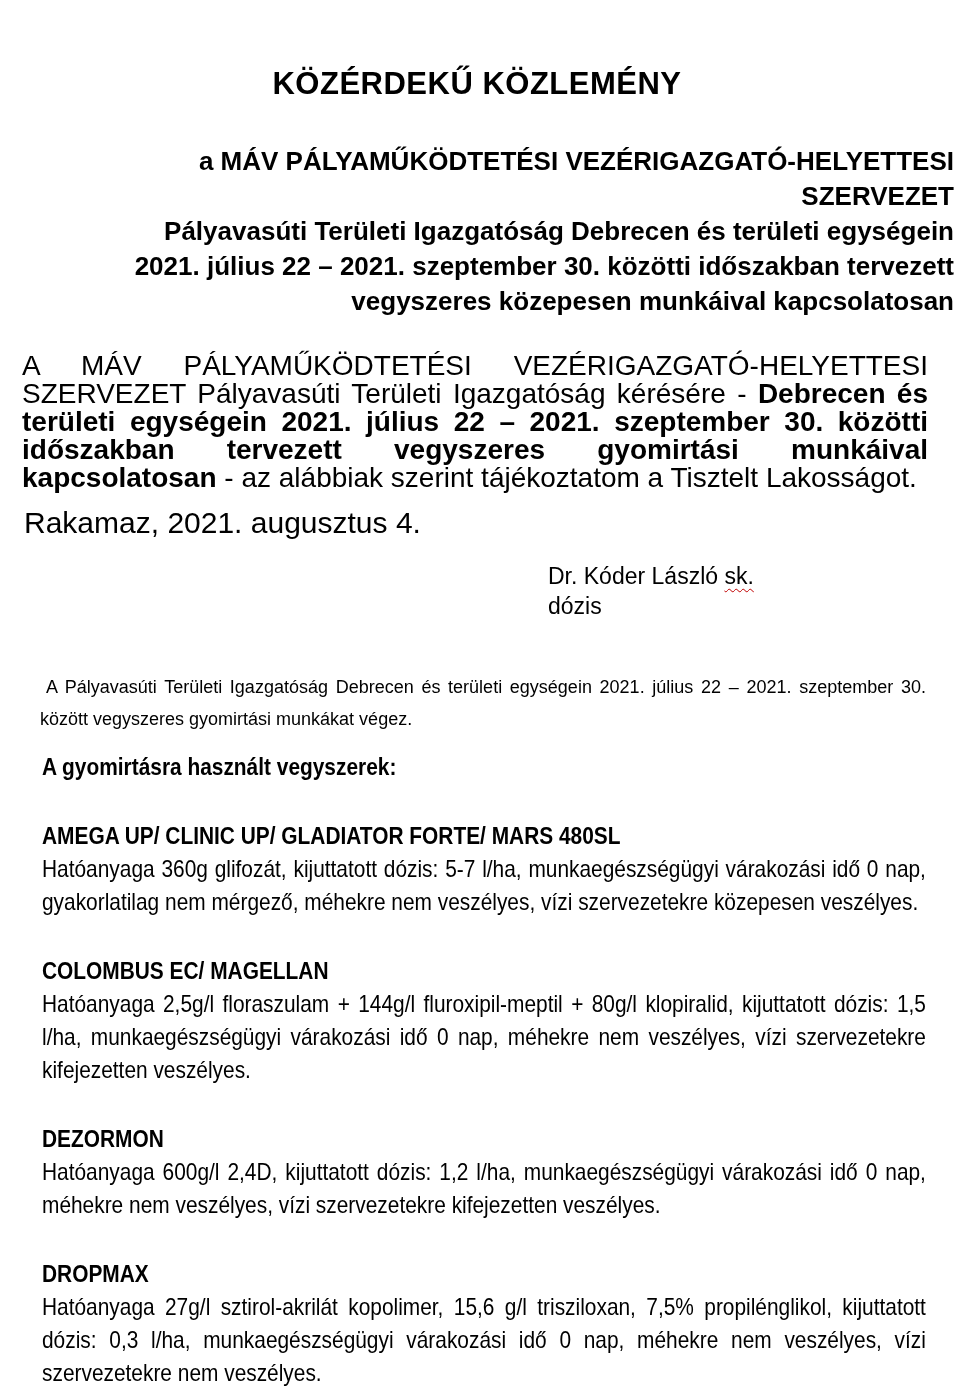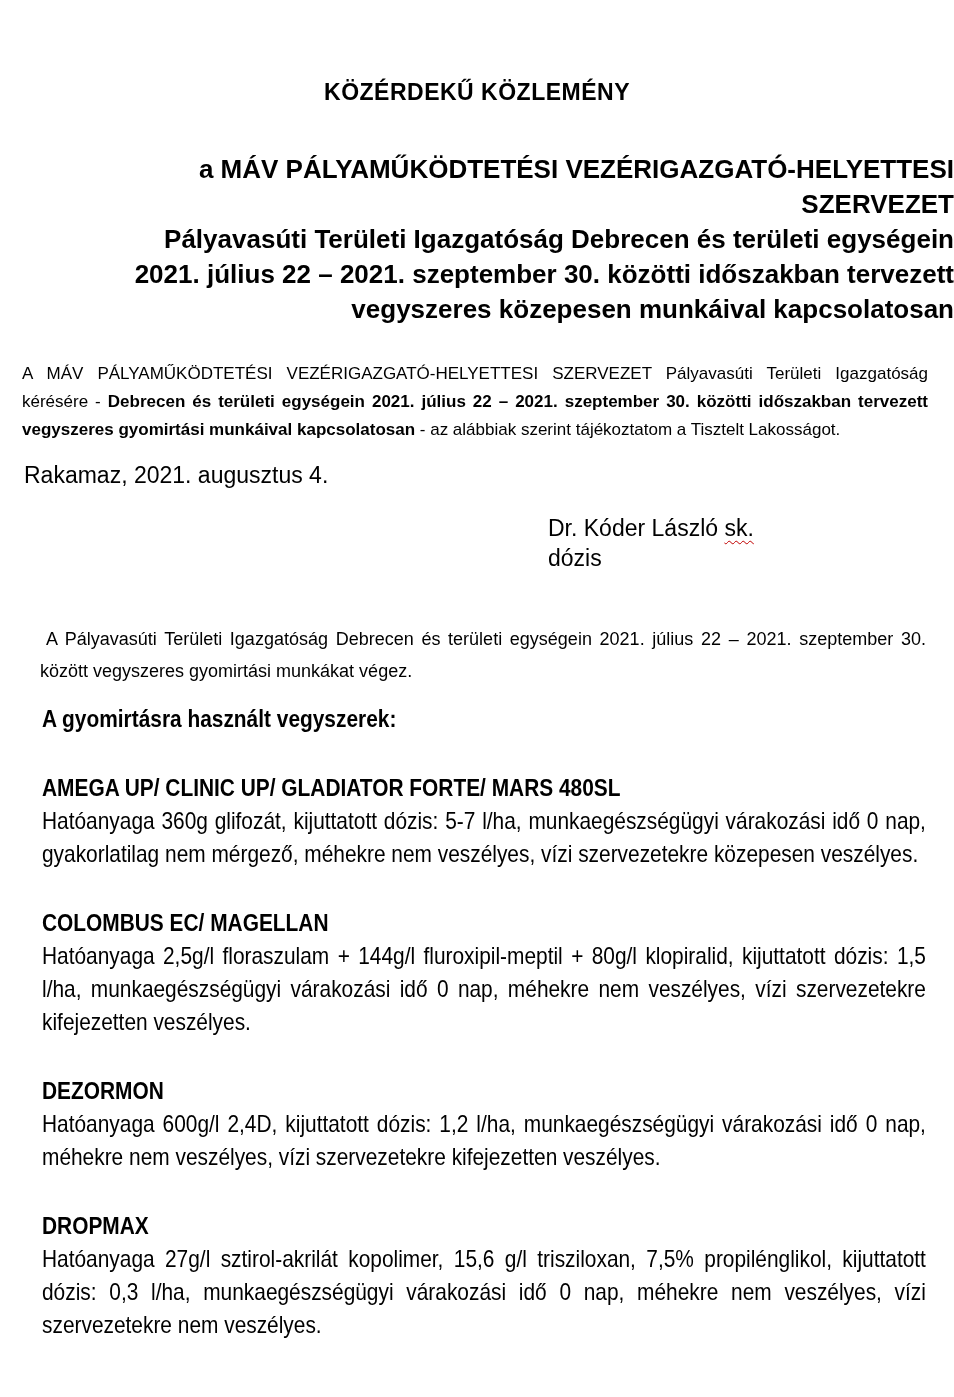--- a/index.html
+++ b/index.html
@@ -10,44 +10,44 @@
     margin: 0 auto;
     background: #ffffff;
     color: #000000;
     font-family: "Liberation Sans", sans-serif;
     overflow: hidden;
     box-sizing: border-box;
     padding-top: 66px;
     -webkit-font-smoothing: antialiased;
   }
   .title {
-    margin: 8px;
-    font-size: 23px;
+    margin: 0;
+    font-size: 31px;
     font-weight: bold;
     line-height: 36px;
     text-align: center;
     letter-spacing: 0.5px;
   }
   .subtitle {
     margin-top: 42px;
     font-size: 26px;
     font-weight: bold;
     line-height: 35px;
     text-align: right;
   }
   .intro {
     margin: 33px 26px 0 22px;
-    font-size: 17px;
+    font-size: 28px;
     line-height: 28px;
     text-align: justify;
   }
   .intro .bold-run { font-weight: bold; }
   .dateline {
     margin: 17px 26px 0 24px;
-    font-size: 23px;
+    font-size: 30px;
     line-height: 28px;
   }
   .signature {
     margin-top: 24px;
     margin-left: 548px;
     width: 300px;
     text-align: left;
     font-size: 23px;
     line-height: 30px;
   }

